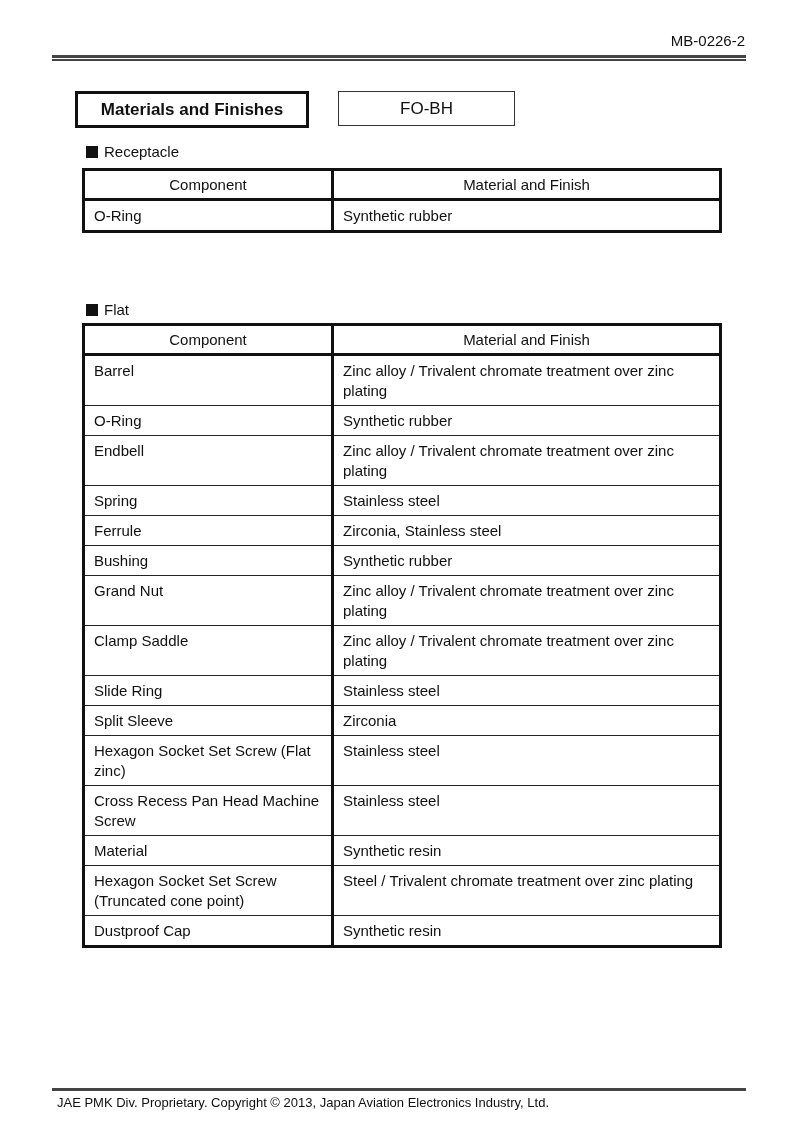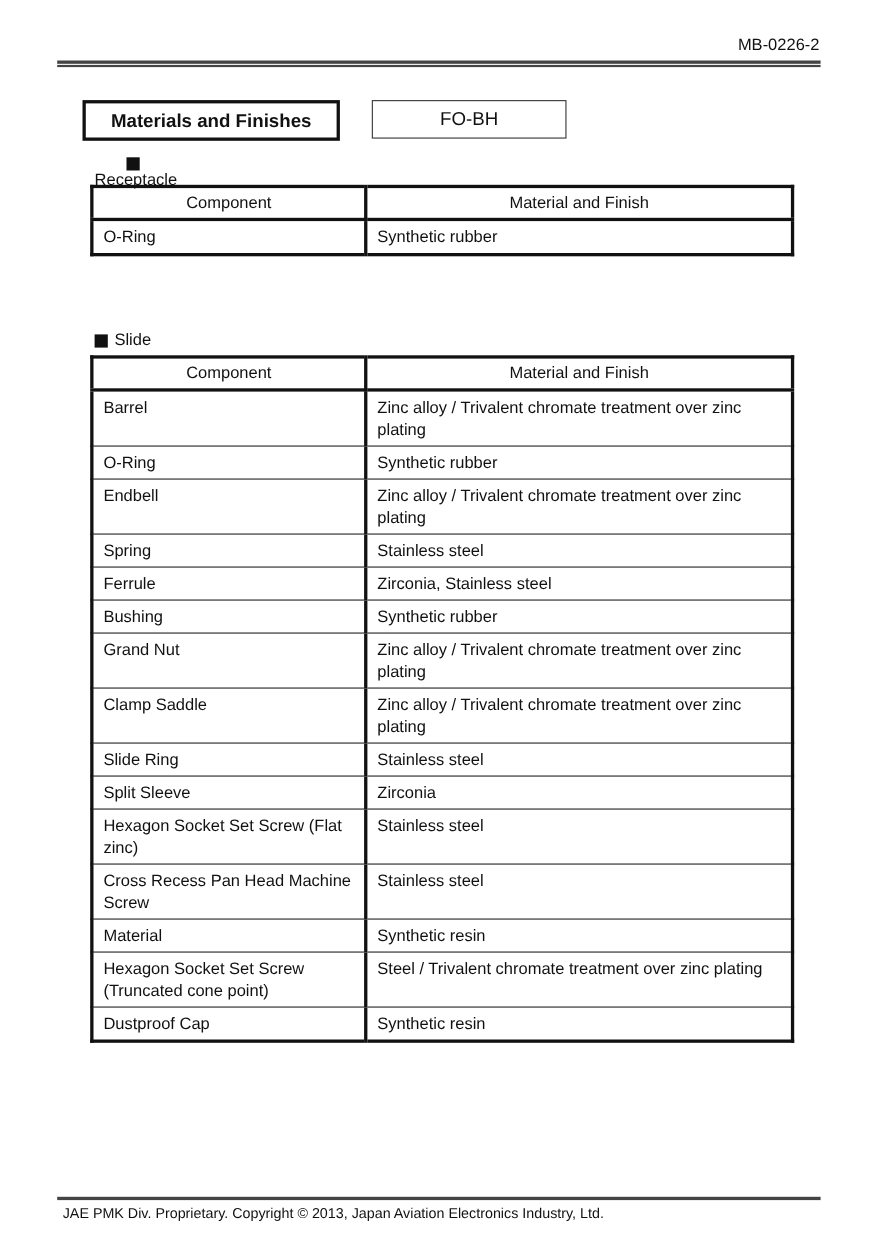--- a/index.html
+++ b/index.html
@@ -70,21 +70,21 @@
 </head>
 <body>
 
 <div class="doc-id">MB-0226-2</div>
 <div class="header-rule-1"></div>
 <div class="header-rule-2"></div>
 
 <div class="title-box">Materials and Finishes</div>
 <div class="code-box">FO-BH</div>
 
-<div class="section-label" style="top:143px;flex-direction:column;">
+<div class="section-label" style="top:143px;">
   <span class="sq"></span>
   <span>Receptacle</span>
 </div>
 
 <table class="spec" style="top:168px;">
   <colgroup>
       <col class="c1">
       <col class="c2">
     </colgroup>
   <thead>
@@ -96,21 +96,21 @@
   <tbody id="receptacle-body">
       <tr>
         <td class="left">O-Ring</td>
         <td>Synthetic rubber</td>
       </tr>
     </tbody>
 </table>
 
 <div class="section-label" style="top:301px;">
   <span class="sq"></span>
-  <span>Slide</span>
+  <span>Flat</span>
 </div>
 
 <table class="spec" style="top:323px;">
   <colgroup>
       <col class="c1">
       <col class="c2">
     </colgroup>
   <thead>
     <tr>
       <th class="left">Component</th>

